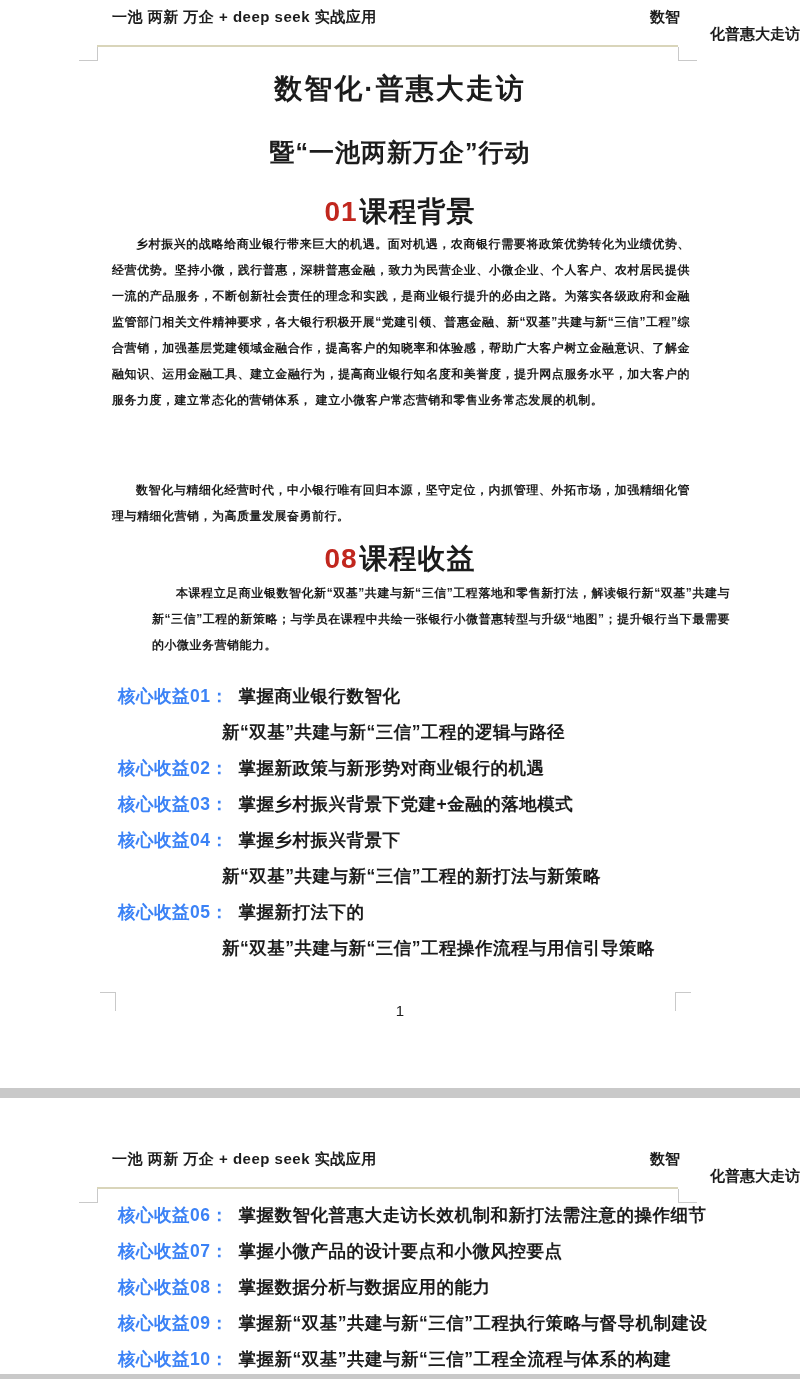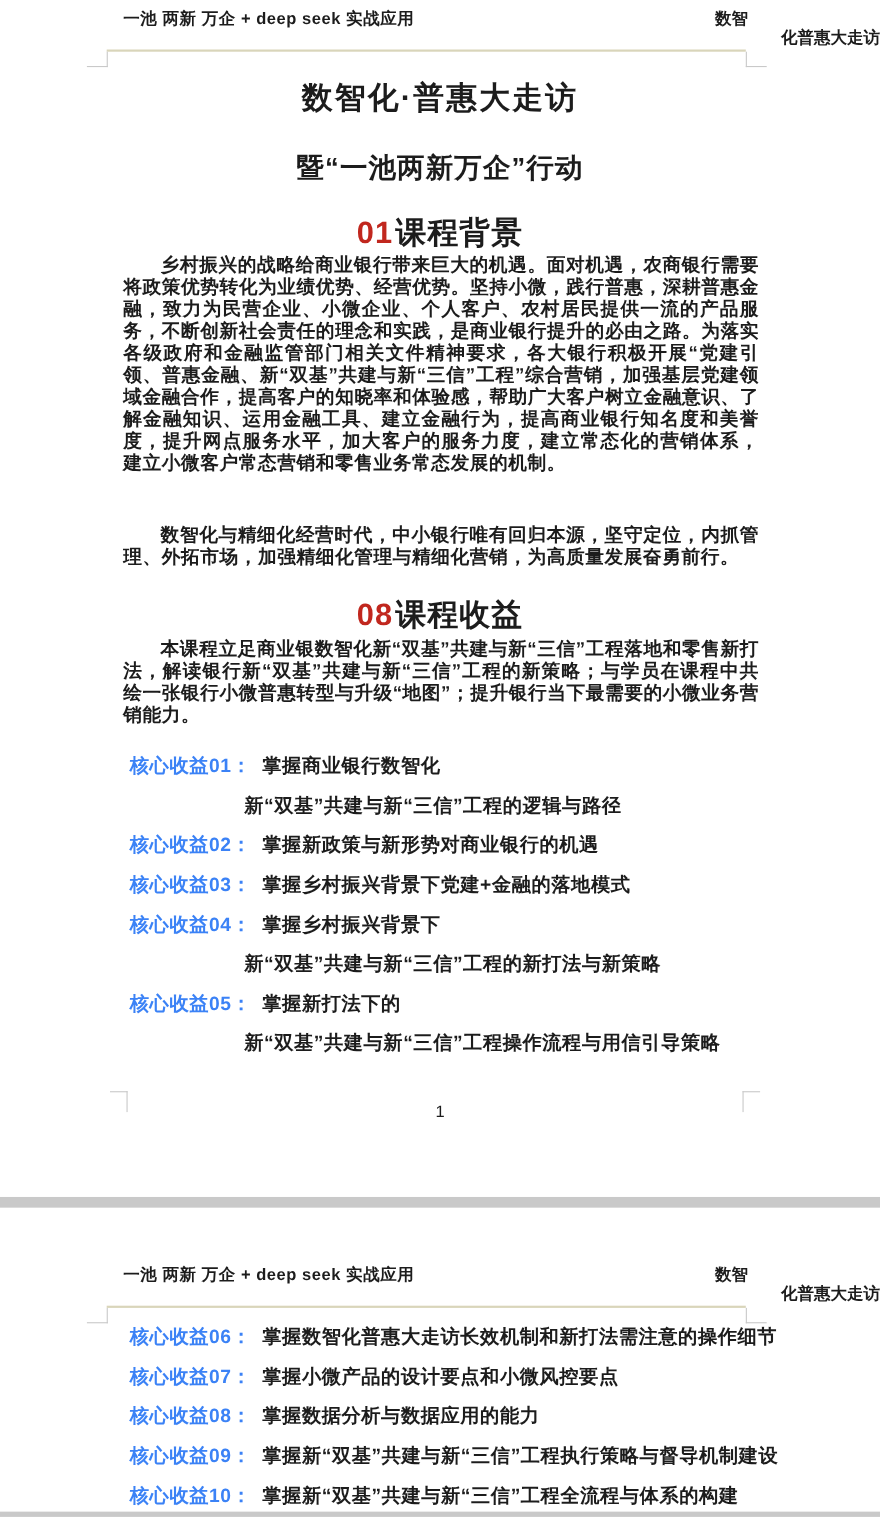--- a/index.html
+++ b/index.html
@@ -25,24 +25,24 @@
   .fmk-l{left:100px;border-top:1px solid #c9c9c9;border-right:1px solid #c9c9c9;}
   .fmk-r{left:675px;border-top:1px solid #c9c9c9;border-left:1px solid #c9c9c9;}
 
   .doc-title{position:absolute;top:70px;left:0;width:100%;text-align:center;font-size:28px;font-weight:bold;letter-spacing:2px;}
   .doc-subtitle{position:absolute;top:136px;left:0;width:100%;text-align:center;font-size:25px;font-weight:bold;letter-spacing:1px;}
   .sec{position:absolute;left:0;width:100%;text-align:center;font-size:28px;font-weight:bold;letter-spacing:1px;}
   .sec-num{color:#c1271e;margin-right:2px;}
   .sec-1{top:193px;}
   .sec-2{top:540px;}
 
-  .para{position:absolute;left:112px;width:578px;text-align:justify;font-size:17px;line-height:20px;font-weight:600;letter-spacing:0.5px;text-indent:2em;}
+  .para{position:absolute;left:112px;width:578px;text-align:justify;font-size:12px;line-height:26px;font-weight:600;letter-spacing:0.5px;text-indent:2em;}
   .para-1{top:231px;}
   .para-2{top:477px;}
-  .para-3{top:580px;}
+  .para-3{top:580px;margin-left:40px;}
 
   .benefits{position:absolute;left:118px;width:650px;}
   .benefits-p1{top:684px;}
   .benefits-p2{top:105px;}
   .b-line{height:26px;margin-bottom:10px;font-size:17.5px;font-weight:bold;white-space:nowrap;letter-spacing:0.5px;}
   .b-label{color:#3b82f6;margin-right:10px;}
   .b-cont{padding-left:104px;}
 
   .pgnum{position:absolute;top:1002px;left:0;width:100%;text-align:center;font-size:15px;}
 </style>

